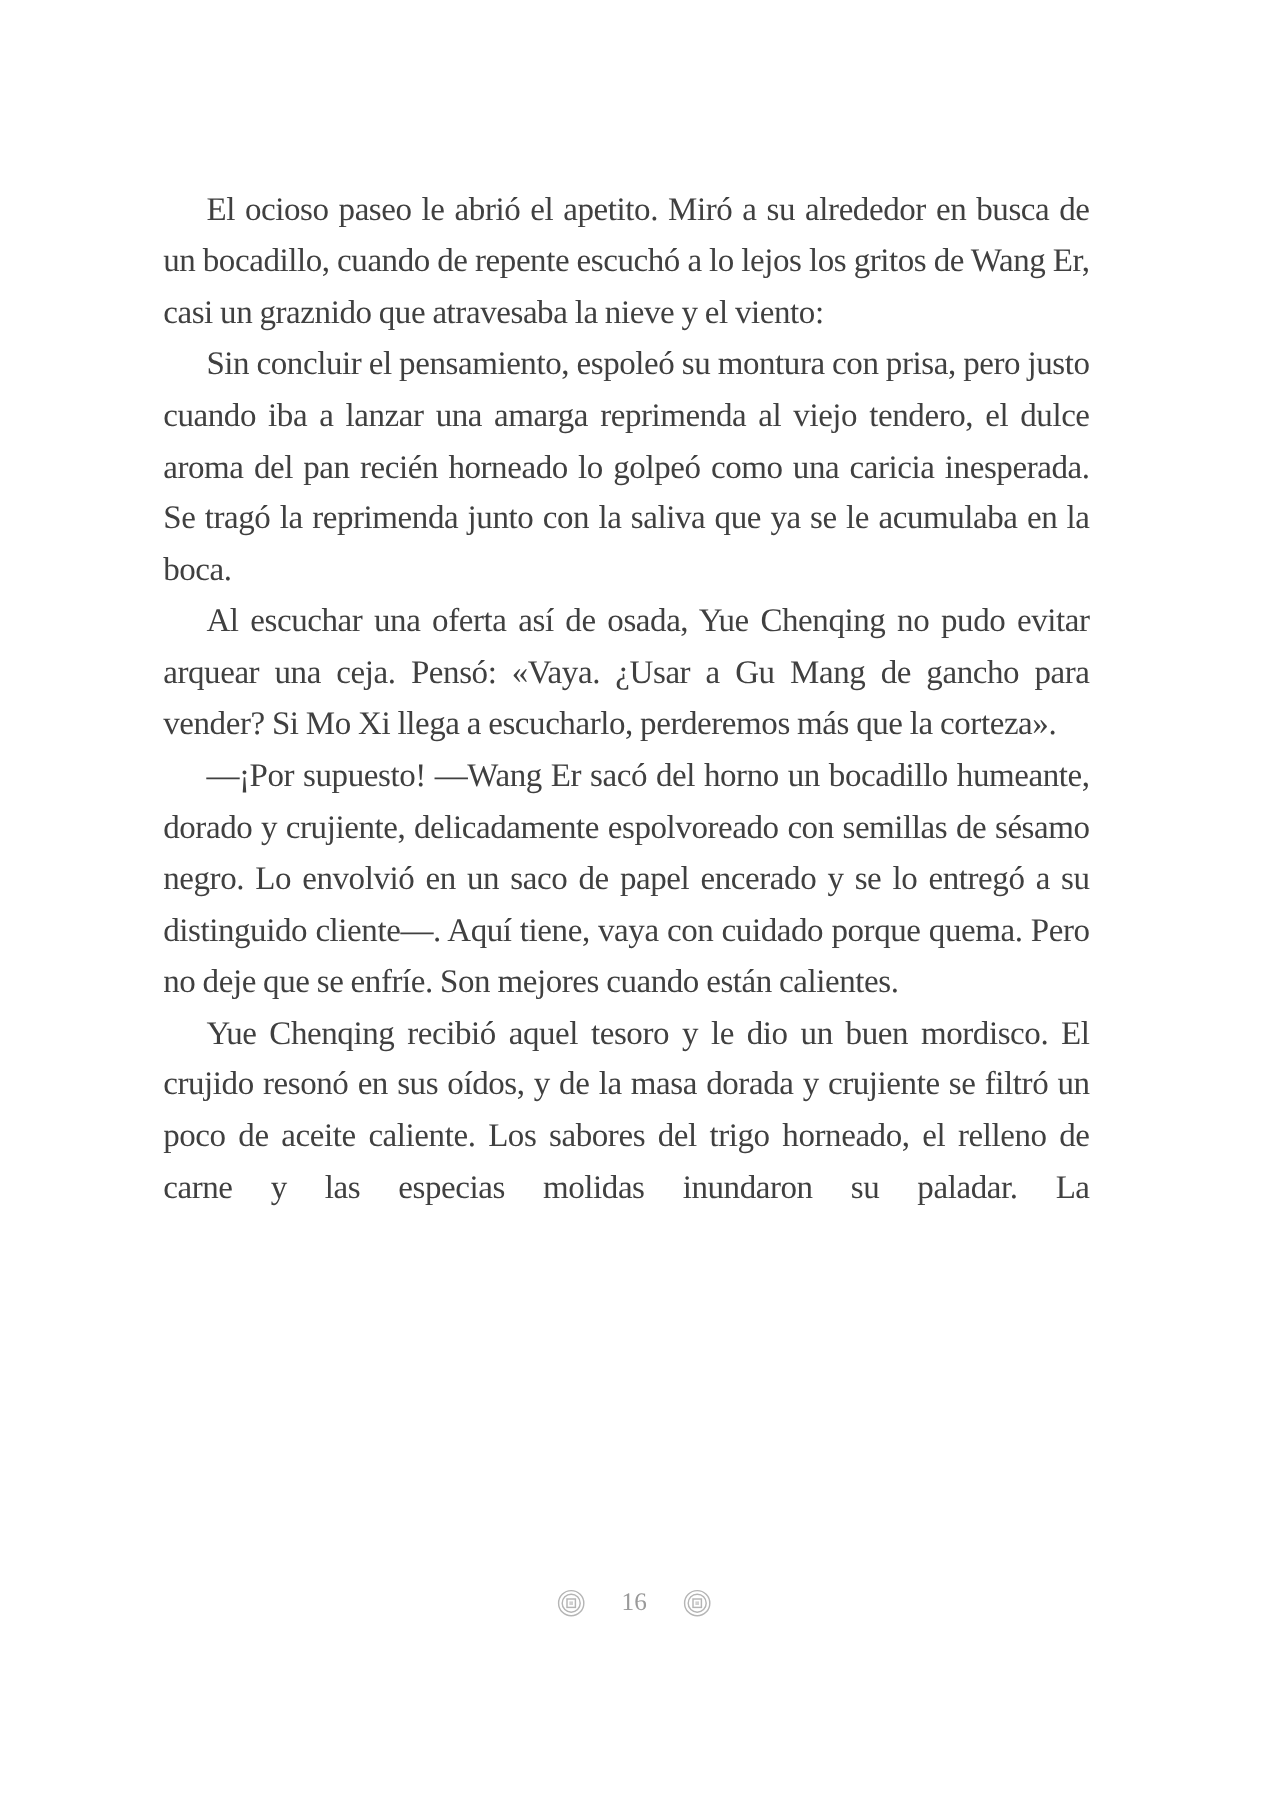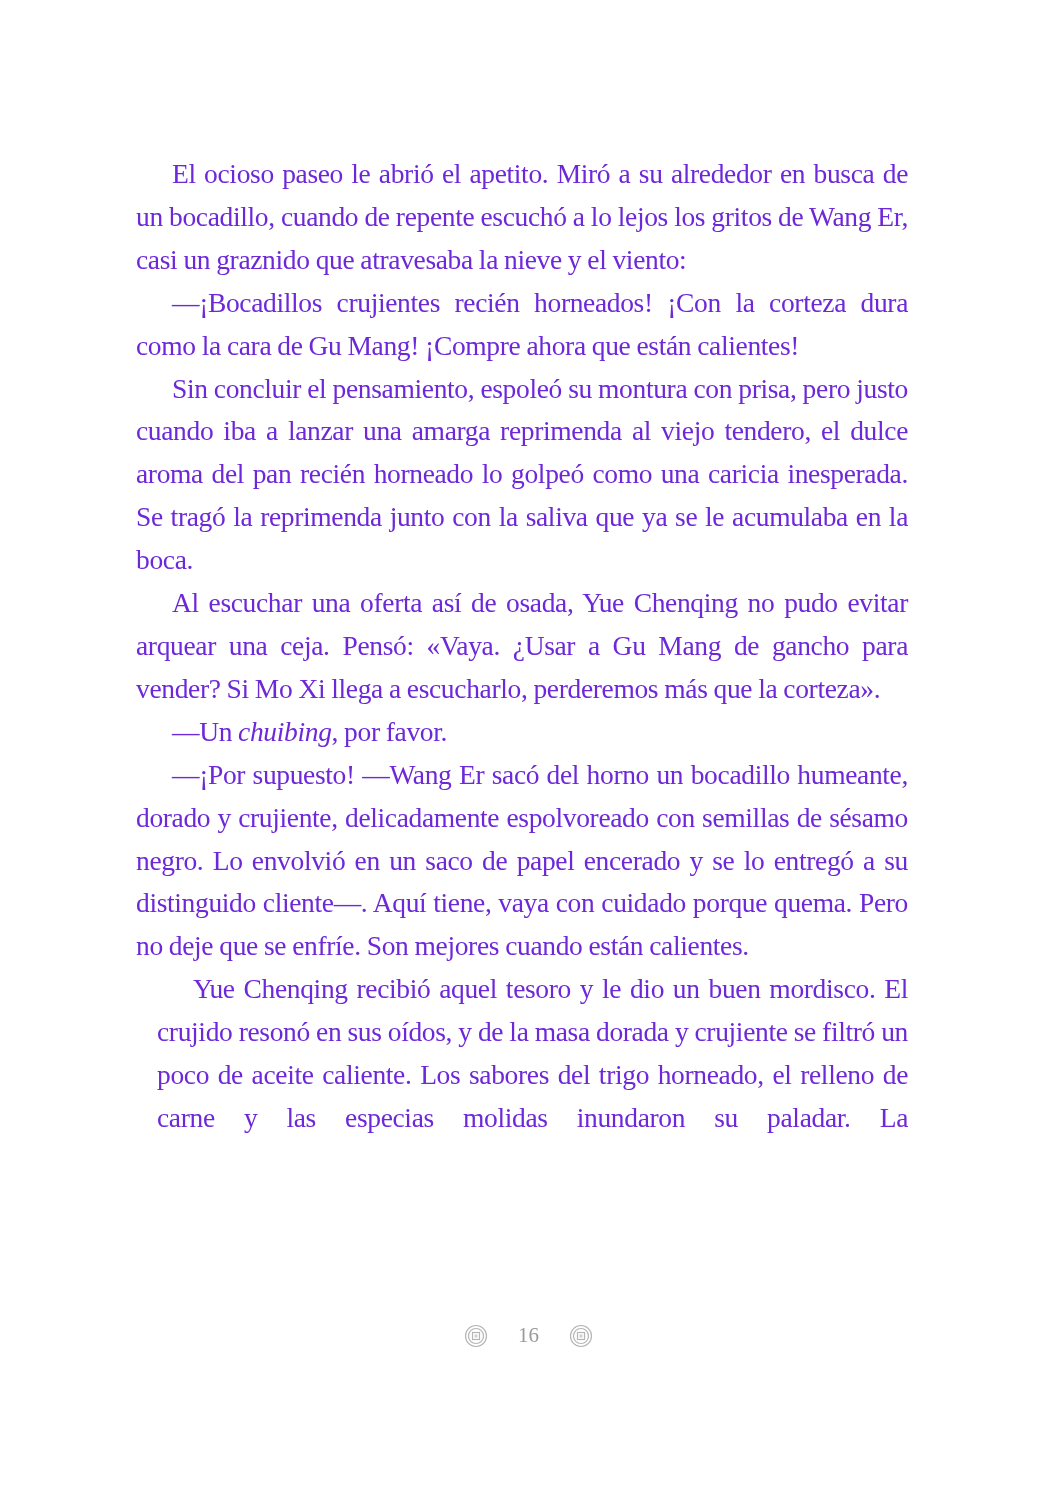--- a/index.html
+++ b/index.html
@@ -1,42 +1,40 @@
 <!DOCTYPE html>
 <html><head>
 <meta charset="utf-8">
 <style>
   html, body { margin: 0; padding: 0; background: #ffffff; }
   body { width: 1057px; height: 1500px; position: relative; overflow: hidden; }
   .page {
     position: absolute; left: 136px; top: 153px; width: 772px;
     font-family: "Liberation Serif", "DejaVu Serif", serif;
-    font-size: 27.5px; line-height: 42.9px; color: #6d28d9;
+    font-size: 27.5px; line-height: 42.9px; color: #404040;
     letter-spacing: -0.35px; word-spacing: -0.5px;
   }
   .page p { margin: 0; text-indent: 36px; text-align: justify; }
-  .page p.last-line-justify { text-align-last: justify; margin-left: 21px; }
+  .page p.last-line-justify { text-align-last: justify; }
   .page em { font-style: italic; }
   .footer {
     position: absolute; top: 1323px; left: 0; width: 1057px;
     display: flex; justify-content: center; align-items: center; gap: 30px;
     font-family: "Liberation Serif", "DejaVu Serif", serif;
     color: #9a9a9a; font-size: 21px;
   }
   .orn { width: 24px; height: 24px; display: block; }
 </style>
 </head>
 <body>
 
 <div class="page">
   <p>El ocioso paseo le abrió el apetito. Miró a su alrededor en busca de un bocadillo, cuando de repente escuchó a lo lejos los gritos de Wang Er, casi un graznido que atravesaba la nieve y el viento:</p>
-  <p>—¡Bocadillos crujientes recién horneados! ¡Con la corteza dura como la cara de Gu Mang! ¡Compre ahora que están calientes!</p>
   <p>Sin concluir el pensamiento, espoleó su montura con prisa, pero justo cuando iba a lanzar una amarga reprimenda al viejo tendero, el dulce aroma del pan recién horneado lo golpeó como una caricia inesperada. Se tragó la reprimenda junto con la saliva que ya se le acumulaba en la boca.</p>
   <p>Al escuchar una oferta así de osada, Yue Chenqing no pudo evitar arquear una ceja. Pensó: «Vaya. ¿Usar a Gu Mang de gancho para vender? Si Mo Xi llega a escucharlo, perderemos más que la corteza».</p>
-  <p><span>—Un </span><em>chuibing</em><span>, por favor.</span></p>
   <p>—¡Por supuesto! —Wang Er sacó del horno un bocadillo humeante, dorado y crujiente, delicadamente espolvoreado con semillas de sésamo negro. Lo envolvió en un saco de papel encerado y se lo entregó a su distinguido cliente—. Aquí tiene, vaya con cuidado porque quema. Pero no deje que se enfríe. Son mejores cuando están calientes.</p>
   <p class="last-line-justify">Yue Chenqing recibió aquel tesoro y le dio un buen mordisco. El crujido resonó en sus oídos, y de la masa dorada y crujiente se filtró un poco de aceite caliente. Los sabores del trigo horneado, el relleno de carne y las especias molidas inundaron su paladar. La</p>
 </div>
 
 <div class="footer">
   <svg class="orn" viewBox="0 0 24 24">
     <circle cx="12" cy="12" r="10.5" fill="none" stroke="#b5b5b5" stroke-width="1.2"></circle>
     <circle cx="12" cy="12" r="7.5" fill="none" stroke="#b5b5b5" stroke-width="1.2"></circle>
     <rect x="8.5" y="8.5" width="7" height="7" fill="none" stroke="#b5b5b5" stroke-width="1.2"></rect>
     <rect x="10.5" y="10.5" width="3" height="3" fill="#d0d0d0"></rect>

